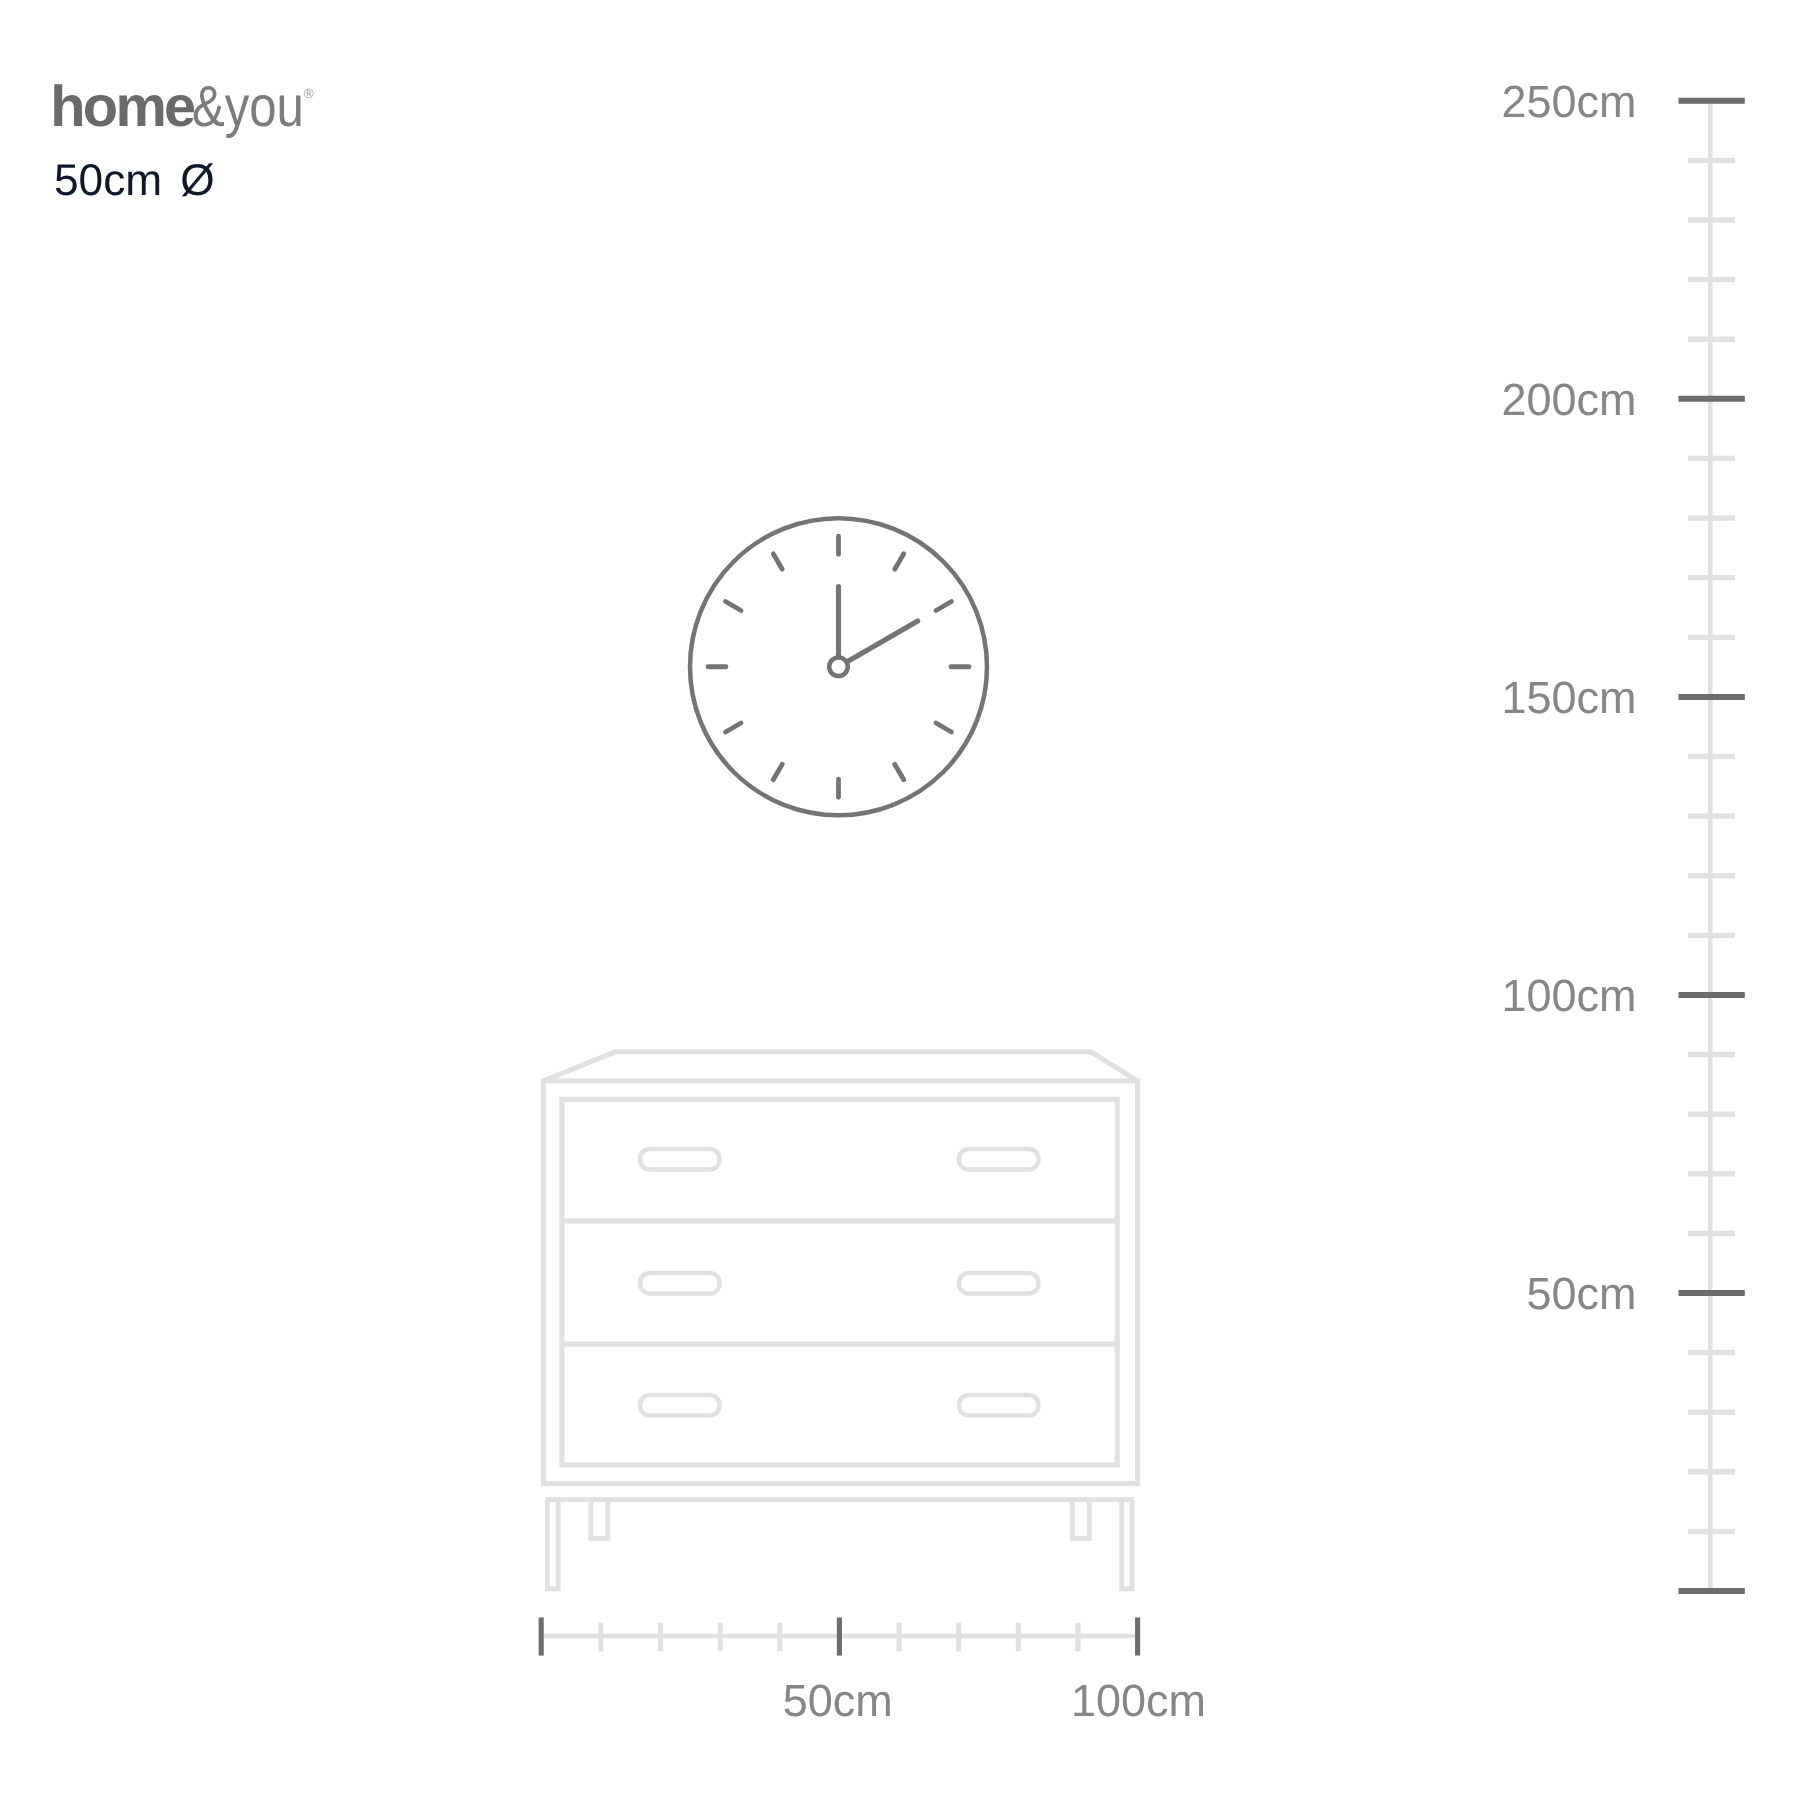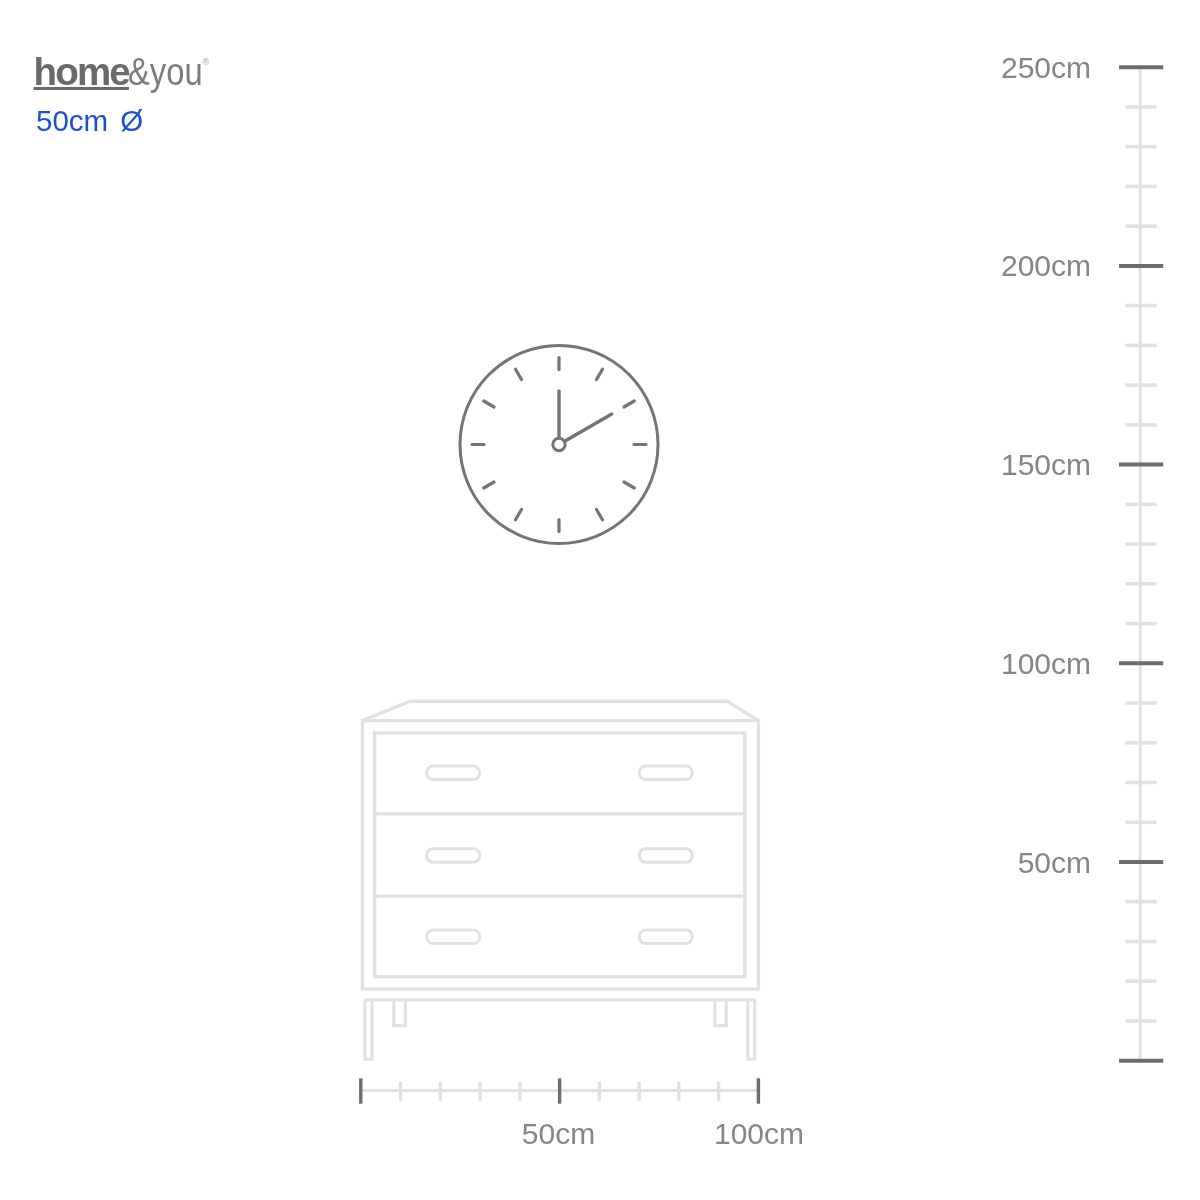--- a/index.html
+++ b/index.html
@@ -1,22 +1,22 @@
 <!DOCTYPE html>
 <html><head>
 <meta charset="utf-8">
 <style>
   html,body { margin:0; padding:0; background:#ffffff; }
   .page { position:relative; width:1200px; height:1200px; background:#ffffff;
           font-family:"Liberation Sans", sans-serif; overflow:hidden; }
   .logo { position:absolute; left:33.5px; top:49.5px; white-space:nowrap; }
-  .logo .b { display:inline-block; font-weight:bold; font-size:38.5px; color:#6a6a6a; letter-spacing:-1.8px;text-decoration:underline; }
+  .logo .b { display:inline-block; font-weight:bold; font-size:38.5px; color:#6a6a6a; letter-spacing:-1.8px; }
   .logo .t { display:inline-block; font-weight:normal; font-size:38.5px; color:#7c7c7c; letter-spacing:0px; transform:scaleX(0.85); transform-origin:0 100%; margin-left:-1px; }
   .logo .r { position:absolute; left:169px; top:7.5px; font-weight:normal; font-size:9px; color:#9a9a9a; }
-  .dia { position:absolute; left:36px; top:103.5px; font-size:29.5px; color:#1d4ed8; }
+  .dia { position:absolute; left:36px; top:103.5px; font-size:29.5px; color:#0f172a; }
   svg { position:absolute; left:0; top:0; }
   svg text { font-family:"Liberation Sans", sans-serif; }
 </style>
 </head>
 <body>
 <div class="page">
 <svg width="1200" height="1200" viewBox="0 0 1200 1200">
 <circle cx="559.0" cy="444.5" r="99.0" fill="none" stroke="#747474" stroke-width="3"></circle>
 <line x1="559.0" y1="369.5" x2="559.0" y2="357.5" stroke="#747474" stroke-width="3.2" stroke-linecap="round"></line>
 <line x1="596.5" y1="379.5" x2="602.5" y2="369.2" stroke="#747474" stroke-width="3.2" stroke-linecap="round"></line>

